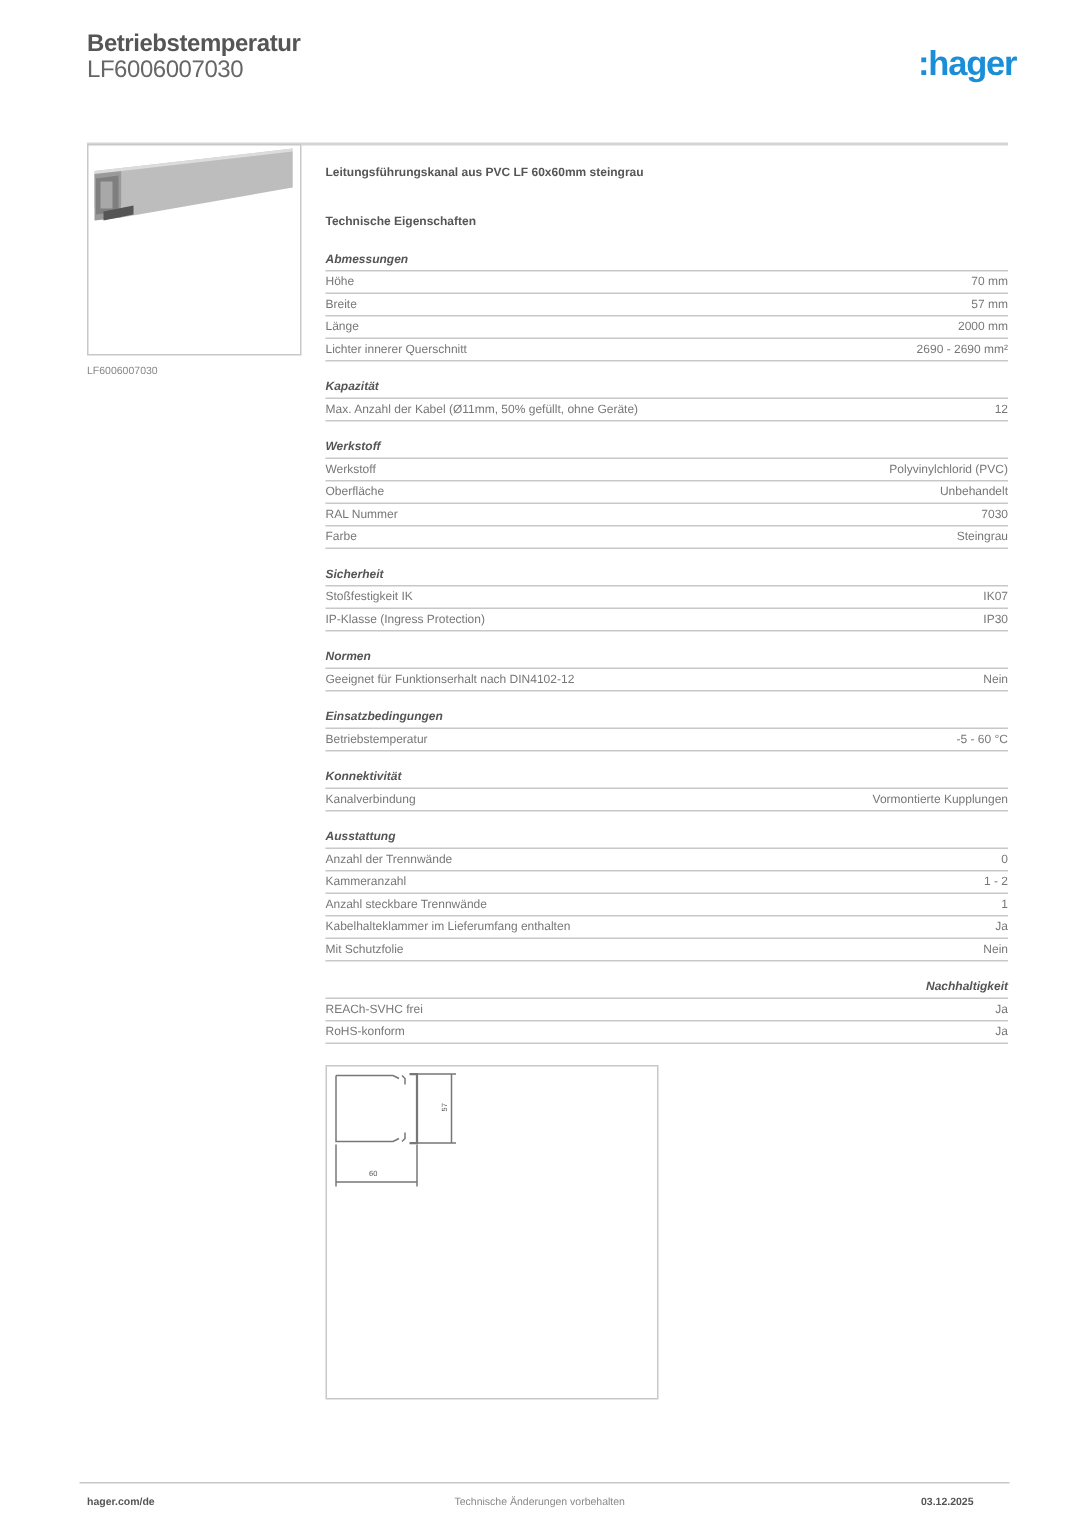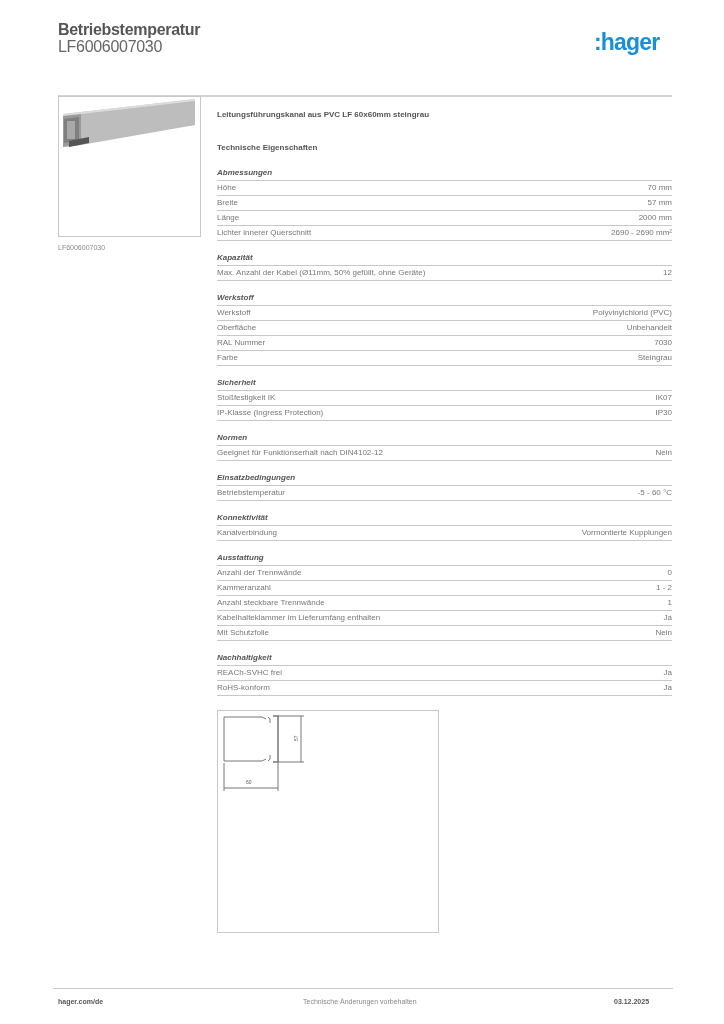--- a/index.html
+++ b/index.html
@@ -9,21 +9,21 @@
     }
     .header-title {
       position: absolute; left: 58px; top: 21px;
       font-size: 16px; font-weight: bold; color: #555; letter-spacing: -0.3px;
     }
     .header-code {
       position: absolute; left: 58px; top: 38px;
       font-size: 16px; color: #666; letter-spacing: -0.3px;
     }
     .logo {
-      position: absolute; left: 594px; top: 29px;
+      position: absolute; left: 612px; top: 29px;
       font-size: 23px; font-weight: bold; color: #1a8fd8; letter-spacing: -0.8px;
     }
     .header-rule {
       position: absolute; left: 58px; top: 95px; width: 614px; height: 2px; background: #d4d4d4;
     }
     .product-image-box {
       position: absolute; left: 58px; top: 96px; width: 143px; height: 141px;
       border: 1px solid #c8c8c8; box-sizing: border-box; background: #fff;
     }
     .product-caption {
@@ -41,21 +41,21 @@
     .section-title {
       font-size: 8px; font-weight: bold; color: #555;
       padding-bottom: 2px; border-bottom: 1px solid #c8c8c8; height: 10px; line-height: 10px; font-style: italic;
     }
     .row {
       display: flex; justify-content: space-between;
       font-size: 8px; color: #777; height: 14px; line-height: 14px;
       border-bottom: 1px solid #c8c8c8;
     }
     .section { margin-bottom: 12px; }
-    .section.nach .section-title { margin-bottom: 0; }
+    .section.nach .section-title { margin-bottom: 0; text-align: right; }
     .drawings-title {
       font-size: 8px; font-weight: bold; color: #555; margin-top: 23px; height: 14px;
     }
     .drawing-box {
       position: absolute; left: 217px; top: 710px; width: 222px; height: 223px;
       border: 1px solid #c8c8c8; box-sizing: border-box; background: #fff;
     }
     .footer-rule {
       position: absolute; left: 53px; top: 988px; width: 620px; height: 1px; background: #c8c8c8;
     }

